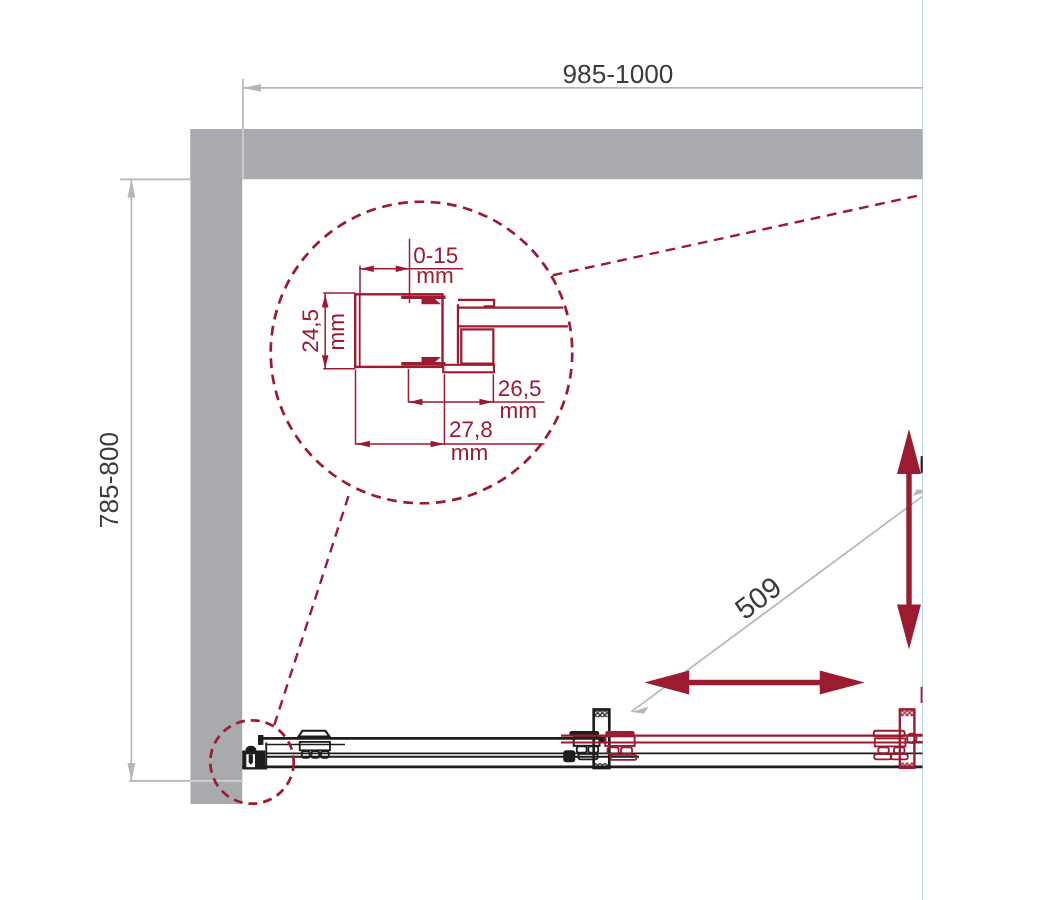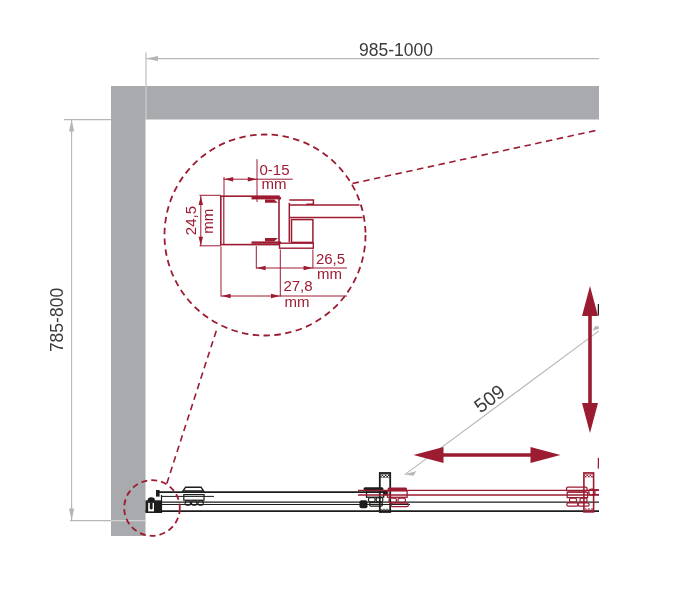--- a/index.html
+++ b/index.html
@@ -1,16 +1,16 @@
 <!DOCTYPE html>
 <html><head>
 <meta charset="utf-8">
 <style>
 html,body{margin:0;padding:0;background:#ffffff;}
-#stage{width:599px;height:600px;position:relative;background:#0369a1;overflow:hidden;}
+#stage{width:599px;height:600px;position:relative;background:#0369a1;overflow:hidden;margin-left:16px;}
 text{font-family:"Liberation Sans", sans-serif;}
 </style>
 </head>
 <body>
 <div id="stage">
 <svg width="700" height="600" viewBox="0 0 700 600">
 <defs>
 <pattern id="hb" width="3.2" height="3.2" patternUnits="userSpaceOnUse">
 <path d="M0,3.2 L3.2,0 M-0.8,0.8 L0.8,-0.8 M2.4,4 L4,2.4 M0,0 L3.2,3.2 M-0.8,2.4 L0.8,4 M2.4,-0.8 L4,0.8" stroke="#1d1d1b" stroke-width="0.8" fill="none"></path>
 </pattern>

